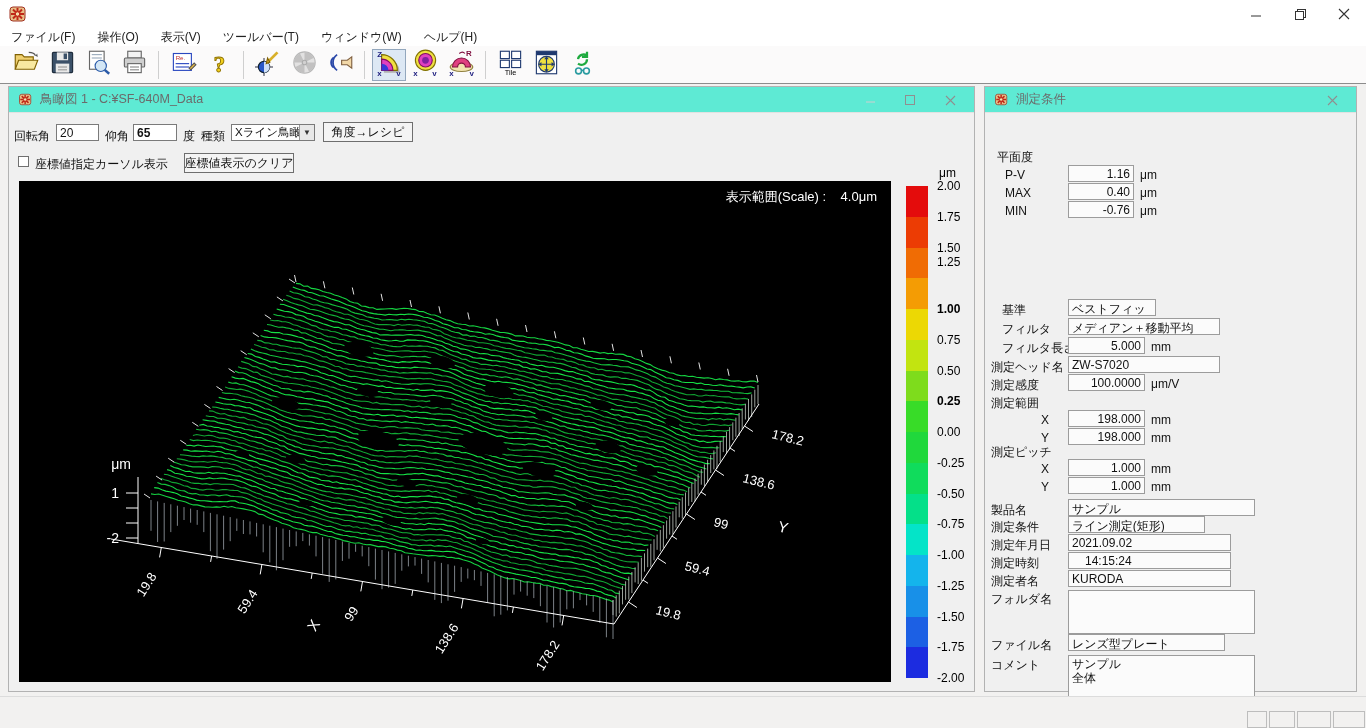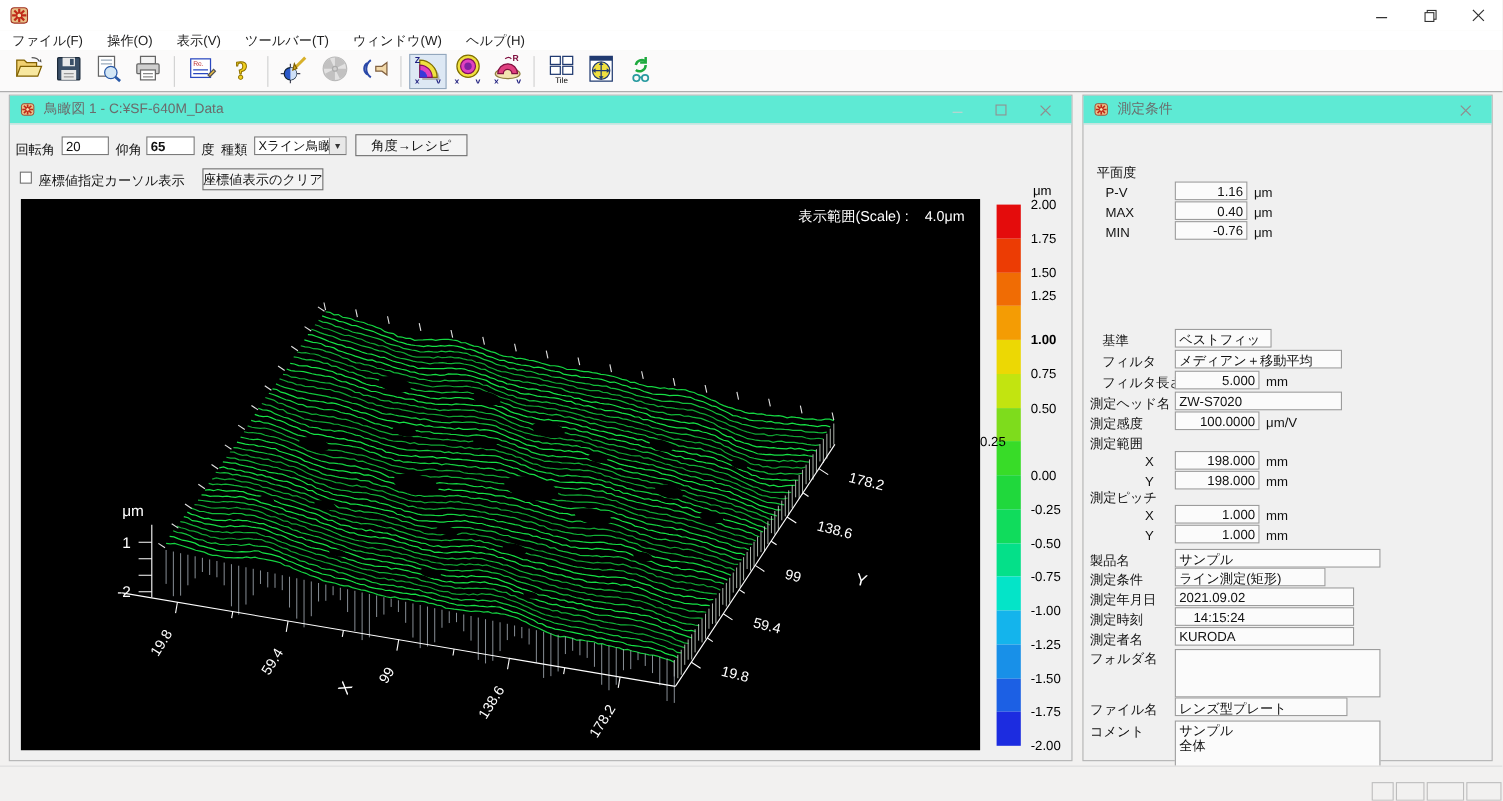--- a/index.html
+++ b/index.html
@@ -279,21 +279,21 @@
       <div class="ctl-label" style="left:5px;top:41px;">回転角</div>
       <input class="ctl-input" style="left: 47px; top: 37px; width: 43px;" value="20">
       <div class="ctl-label" style="left:96px;top:41px;">仰角</div>
       <input class="ctl-input" style="left: 124px; top: 37px; width: 44px; font-weight: bold;" value="65">
       <div class="ctl-label" style="left:174px;top:41px;">度</div>
       <div class="ctl-label" style="left:192px;top:41px;">種類</div>
       <div class="ctl-select" style="left:222px;top:37px;width:84px;">
         <span class="val">Xライン鳥瞰図</span>
         <span class="arrow">▼</span>
       </div>
-      <div class="ctl-btn" style="left:314px;top:35px;width:102px;">角度→レシピ</div>
+      <div class="ctl-btn" style="left:314px;top:35px;width:90px;">角度→レシピ</div>
 
       <div class="checkbox" style="left:9px;top:69px;"></div>
       <div class="ctl-label" style="left:26px;top:69px;">座標値指定カーソル表示</div>
       <div class="ctl-btn" style="left:175px;top:66px;width:110px;">座標値表示のクリア</div>
 
       <div class="plotarea" id="plotarea"><svg width="872" height="501" viewBox="0 0 872 501">
             <rect width="872" height="501" fill="#000000"></rect>
             <g fill="none">
               <polyline points="132.0,312.9 135.8,313.5 139.7,313.0 143.6,314.2 147.4,315.4 151.3,316.6 155.1,317.7 158.9,319.2 162.8,320.0 166.7,320.9 170.5,322.7 174.3,323.9 178.2,323.9 182.1,324.9 185.9,325.9 189.8,326.0 193.6,326.2 197.4,325.9 201.3,326.2 205.1,325.2 209.0,326.2 212.8,325.5 216.7,326.7 220.6,327.2 224.4,327.9 228.3,328.7 232.1,329.5 235.9,330.6 239.8,333.1 243.7,333.6 247.5,335.8 251.4,337.4 255.2,339.0 259.1,340.2 262.9,342.2 266.8,343.2 270.6,344.6 274.5,346.8 278.3,347.7 282.1,348.4 286.0,349.2 289.9,350.7 293.7,351.6 297.6,351.6 301.4,353.2 305.3,354.2 309.1,355.3 312.9,355.7 316.8,357.1 320.6,358.1 324.5,359.6 328.4,360.4 332.2,361.5 336.0,362.2 339.9,361.7 343.8,363.0 347.6,363.7 351.4,363.6 355.3,364.6 359.1,365.6 363.0,365.4 366.9,365.9 370.7,367.3 374.6,367.8 378.4,369.1 382.3,369.7 386.1,371.8 389.9,372.2 393.8,372.8 397.6,373.2 401.5,373.7 405.4,374.3 409.2,374.9 413.0,374.6 416.9,374.7 420.8,375.4 424.6,375.1 428.5,376.5 432.3,376.2 436.1,377.1 440.0,377.4 443.9,378.7 447.7,379.7 451.6,380.9 455.4,383.1 459.3,384.6 463.1,386.9 466.9,388.5 470.8,390.1 474.7,392.1 478.5,393.9 482.3,395.4 486.2,396.9 490.1,397.9 493.9,397.5 497.8,398.5 501.6,399.4 505.4,401.0 509.3,400.8 513.1,401.5 517.0,402.1 520.9,402.4 524.7,404.3 528.5,404.2 532.4,405.6 536.3,406.3 540.1,407.4 544.0,408.0 547.8,409.8 551.6,409.4 555.5,410.8 559.4,411.5 563.2,412.8 567.0,413.3 570.9,414.4 574.8,414.5 578.6,415.4 582.5,416.8 586.3,418.1 590.2,419.1 594.0,421.1 " stroke="hsl(134,82%,45%)" stroke-width="1.1"></polyline>
               <polyline points="135.2,306.6 139.1,307.1 142.9,308.7 146.8,310.1 150.6,310.7 154.5,311.6 158.3,312.8 162.2,315.0 166.0,315.7 169.9,316.9 173.7,317.8 177.6,319.1 181.4,319.7 185.3,319.8 189.1,320.1 193.0,320.6 196.8,320.8 200.7,320.5 204.5,320.7 208.4,320.6 212.2,319.7 216.1,319.9 219.9,321.7 223.8,322.3 227.6,323.0 231.5,324.1 235.3,325.2 239.2,327.3 243.0,329.0 246.9,330.1 250.7,331.9 254.6,333.4 258.4,335.3 262.3,336.4 266.1,338.3 270.0,339.3 273.8,340.8 277.7,341.5 281.5,342.2 285.4,344.2 289.2,344.9 293.1,345.1 296.9,346.2 300.8,347.4 304.6,349.0 308.5,350.2 312.3,350.6 316.2,352.6 320.0,353.4 323.9,354.2 327.7,354.5 331.6,355.8 335.4,355.7 339.3,356.8 343.1,357.5 347.0,358.2 350.8,358.4 354.7,359.4 358.5,359.2 362.4,360.4 366.2,360.7 370.1,361.8 373.9,363.3 377.8,364.5 381.6,365.1 385.5,365.8 389.3,367.2 393.2,367.9 397.0,369.2 400.9,369.0 404.7,369.7 408.6,369.6 412.4,369.4 416.3,370.1 420.1,370.3 424.0,370.8 427.8,370.2 431.7,370.6 435.5,370.9 439.4,372.7 443.2,373.9 447.1,375.5 450.9,376.2 454.8,377.6 458.6,379.5 462.5,381.3 466.3,382.9 470.2,385.6 474.0,386.2 477.9,388.6 481.7,389.5 485.6,390.9 489.4,391.4 493.3,392.2 497.1,393.1 501.0,393.7 504.8,394.5 508.7,395.3 512.5,396.5 516.4,396.5 520.2,397.8 524.1,399.1 527.9,399.2 531.8,400.4 535.6,401.2 539.5,402.1 543.3,402.4 547.2,403.1 551.0,404.9 554.9,405.7 558.7,406.1 562.6,406.5 566.4,407.4 570.3,407.5 574.1,408.6 578.0,410.1 581.8,410.8 585.7,413.0 589.5,414.1 593.4,415.0 597.2,416.9 " stroke="hsl(134,82%,49%)" stroke-width="1.1"></polyline>
@@ -581,25 +581,25 @@
           <div class="cb-seg" style="height: 30.75px; background: rgb(4, 228, 200);"></div>
           <div class="cb-seg" style="height: 30.75px; background: rgb(20, 180, 236);"></div>
           <div class="cb-seg" style="height: 30.75px; background: rgb(24, 144, 232);"></div>
           <div class="cb-seg" style="height: 30.75px; background: rgb(28, 96, 228);"></div>
           <div class="cb-seg" style="height: 30.75px; background: rgb(28, 44, 224);"></div>
         </div>
       <div id="colorbar-labels">
           <div class="cb-label" style="left: 928px; top: 92px;">2.00</div>
           <div class="cb-label" style="left: 928px; top: 122.75px;">1.75</div>
           <div class="cb-label" style="left: 928px; top: 153.5px;">1.50</div>
-          <div class="cb-label" style="left: 928px; top: 175px; text-align: center;">1.25</div>
+          <div class="cb-label" style="left: 928px; top: 168px; text-align: center;">1.25</div>
           <div class="cb-label" style="left: 928px; top: 215px; font-weight: bold;">1.00</div>
           <div class="cb-label" style="left: 928px; top: 245.75px;">0.75</div>
           <div class="cb-label" style="left: 928px; top: 276.5px;">0.50</div>
-          <div class="cb-label" style="left: 882px; top: 307.25px;">0.25</div>
+          <div class="cb-label" style="left: 928px; top: 307.25px; font-weight: bold;">0.25</div>
           <div class="cb-label" style="left: 928px; top: 338px;">0.00</div>
           <div class="cb-label" style="left: 928px; top: 368.75px;">-0.25</div>
           <div class="cb-label" style="left: 928px; top: 399.5px;">-0.50</div>
           <div class="cb-label" style="left: 928px; top: 430.25px;">-0.75</div>
           <div class="cb-label" style="left: 928px; top: 461px;">-1.00</div>
           <div class="cb-label" style="left: 928px; top: 491.75px;">-1.25</div>
           <div class="cb-label" style="left: 928px; top: 522.5px;">-1.50</div>
           <div class="cb-label" style="left: 928px; top: 553.25px;">-1.75</div>
           <div class="cb-label" style="left: 928px; top: 584px;">-2.00</div>
         </div>

